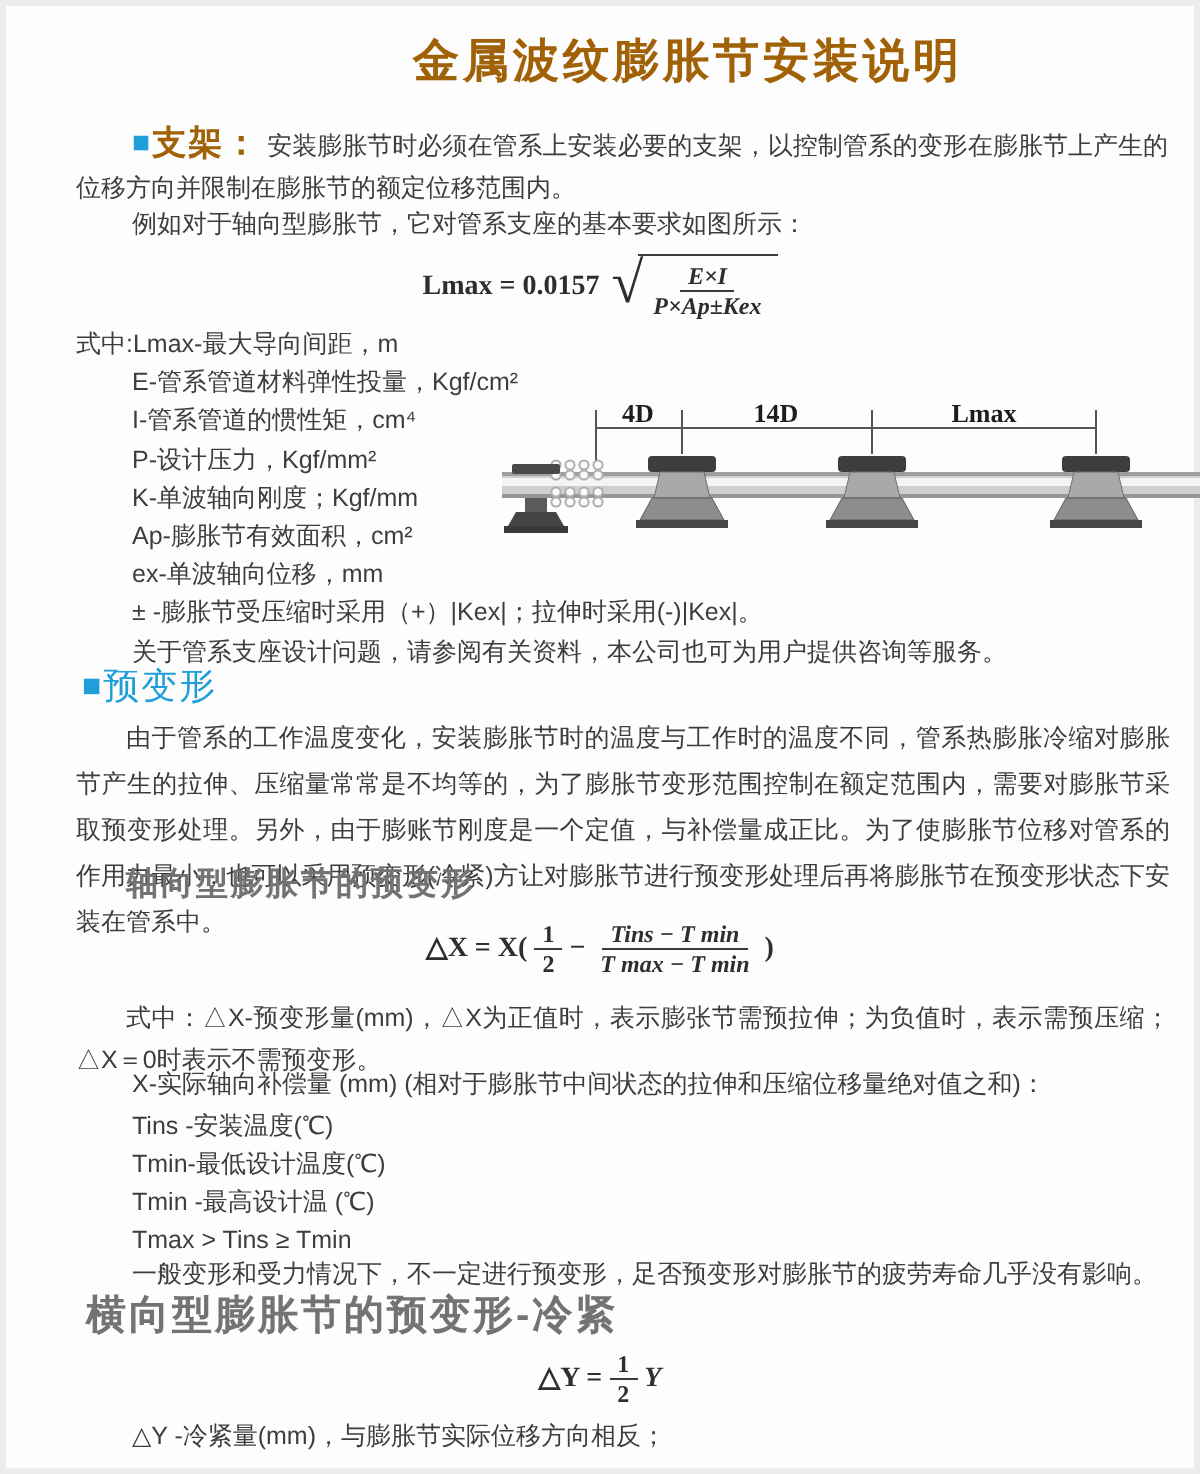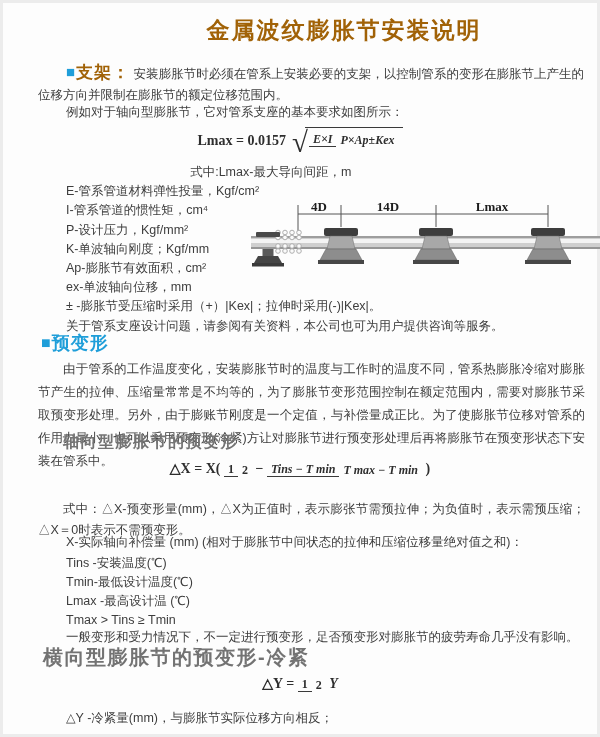--- a/index.html
+++ b/index.html
@@ -14,32 +14,32 @@
   .title {
     top:12px; left:0; width:100%; text-align:center;
     font-size:23px; font-weight:bold; color:#a16207; letter-spacing:2px;padding-left:44px;
   }
   .sec-bullet { font-size:15px; color:#1f9ed9; margin-right:1px; vertical-align:1px; }
   .sec-head-inline { font-size:17px; font-weight:bold; color:#a16207; letter-spacing:1px; }
   .body-text { line-height:21px; text-align:justify; }
   .indent { text-indent:2em; }
   .formula-row { left:0; width:100%; text-align:center;
     font-family:"Liberation Serif", serif; font-weight:bold; color:#2e2e2e; font-size:14px; }
-  .frac { display:inline-flex; flex-direction:row; align-items:center;
+  .frac { display:inline-flex; flex-direction:column; align-items:center;
     vertical-align:middle; line-height:1.2; font-size:12px; }
   .frac .num { padding:0 4px; border-bottom:1.3px solid #3a3a3a; }
   .frac .den { padding:0 4px; }
   .ital { font-style:italic; }
   .sqrt { display:inline-flex; align-items:flex-start; margin-left:6px; vertical-align:middle; }
   .sqrt-sign { font-size:29px; line-height:1; font-weight:normal; transform:translateY(1px); }
   .sqrt-body { border-top:1.6px solid #3a3a3a; margin-left:-3px; padding:3px 4px 0 4px; }
   .defs { line-height:19.2px; white-space:nowrap; }
   .defs .dline { padding-left:28px; }
-  .defs .dline:first-child { padding-left:0;text-align:center; }
-  .sec-head2 { font-size:18px; font-weight:bold; color:#1f9ed9; letter-spacing:1px; }
+  .defs .dline:first-child { padding-left:0; }
+  .sec-head2 { font-size:18px; font-weight:normal; color:#1f9ed9; letter-spacing:1px; }
   .sub-head { font-size:16px; font-weight:bold; color:#737373; letter-spacing:1.5px; }
   .note-line { line-height:19px; }
 </style>
 </head>
 <body>
 
 <div class="page">
 
   <div class="abs title">金属波纹膨胀节安装说明</div>
 
@@ -159,21 +159,21 @@
         <span class="num">Tins − T min</span>
         <span class="den">T max − T min</span>
       </span>
     <span>)</span>
   </div>
 
   <div class="abs body-text indent" style="top:496px; left:35px; width:547px;">式中：△X-预变形量(mm)，△X为正值时，表示膨张节需预拉伸；为负值时，表示需预压缩；△X＝0时表示不需预变形。</div>
   <div class="abs note-line" style="top:530px; left:63px;">X-实际轴向补偿量 (mm) (相对于膨胀节中间状态的拉伸和压缩位移量绝对值之和)：</div>
   <div class="abs note-line" style="top:551px; left:63px;">Tins -安装温度(℃)</div>
   <div class="abs note-line" style="top:570px; left:63px;">Tmin-最低设计温度(℃)</div>
-  <div class="abs note-line" style="top:589px; left:63px;">Lmax -最高设计温 (℃)</div>
+  <div class="abs note-line" style="top:589px; left:63px;">Tmin -最高设计温 (℃)</div>
   <div class="abs note-line" style="top:608px; left:63px;">Tmax &gt; Tins ≥ Tmin</div>
   <div class="abs note-line" style="top:625px; left:63px;">一般变形和受力情况下，不一定进行预变形，足否预变形对膨胀节的疲劳寿命几乎没有影响。</div>
 
   <div class="abs sub-head" style="top:641px; left:40px; font-size:20px;">横向型膨胀节的预变形-冷紧</div>
 
   <div class="abs formula-row" style="top:672px;">
     <span>△Y =</span>
     <span class="frac">
         <span class="num">1</span>
         <span class="den">2</span>

